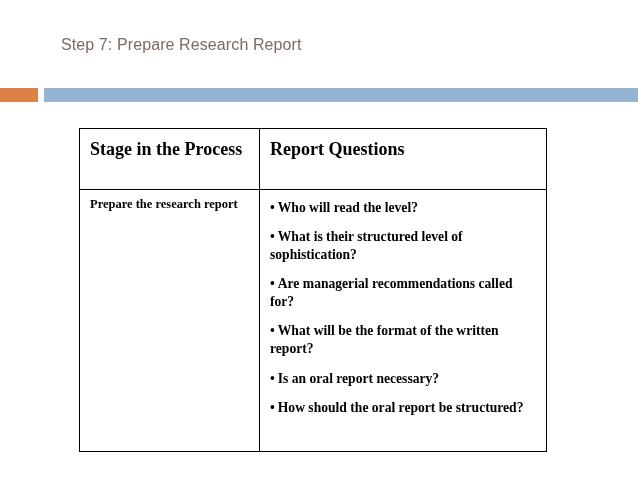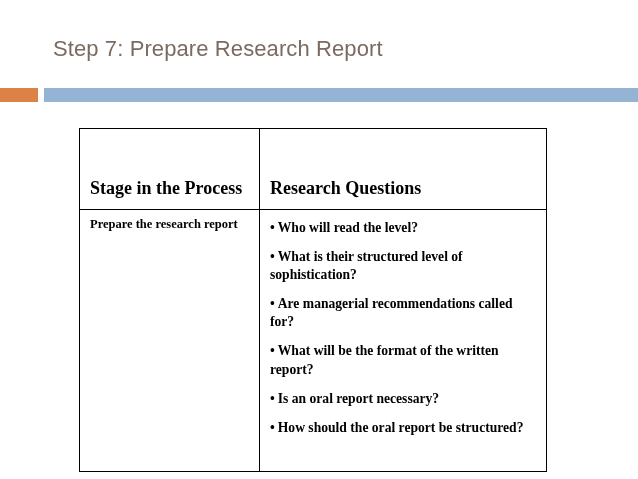--- a/index.html
+++ b/index.html
@@ -12,24 +12,24 @@
     height: 479px;
     position: relative;
     overflow: hidden;
     font-family: "Liberation Sans", sans-serif;
     -webkit-font-smoothing: antialiased;
   }
 
   
   #slide-title {
     position: absolute;
-    left: 53px;
+    left: 61px;
     top: 36px;
     font-family: "Liberation Sans", sans-serif;
-    font-size: 22px;
+    font-size: 16px;
     font-weight: 400;
     color: #7b6a61;
     letter-spacing: 0.1px;
     white-space: nowrap;
   }
 
   
   #title-rule {
     position: absolute;
     left: 0;
@@ -78,21 +78,20 @@
   
   .th-cell {
     padding: 9px 0 9px 10px;
     font-size: 18px;
     font-weight: bold;
     line-height: 1.28;
     height: 42px;
   }
   .th-cell .th-text {
     display: block;
-    margin-top: 39px;
   }
 
   
   .td-stage {
     padding: 7px 6px 14px 10px;
     height: 240px;
   }
   .td-stage .stage-text {
     display: block;
     font-size: 12.5px;
@@ -141,21 +140,21 @@
   <colgroup>
     <col class="col-stage">
     <col class="col-questions">
   </colgroup>
   <tbody>
     <tr>
       <td class="th-cell">
         <span class="th-text">Stage in the Process</span>
       </td>
       <td class="th-cell">
-        <span class="th-text">Research Questions</span>
+        <span class="th-text">Report Questions</span>
       </td>
     </tr>
     <tr>
       <td class="td-stage">
         <span class="stage-text">Prepare the research report</span>
       </td>
       <td class="td-questions">
         <ul class="bullet-list">
           <li>
             <span class="bullet-glyph">•</span><span class="bullet-text">Who will read the level?</span>

